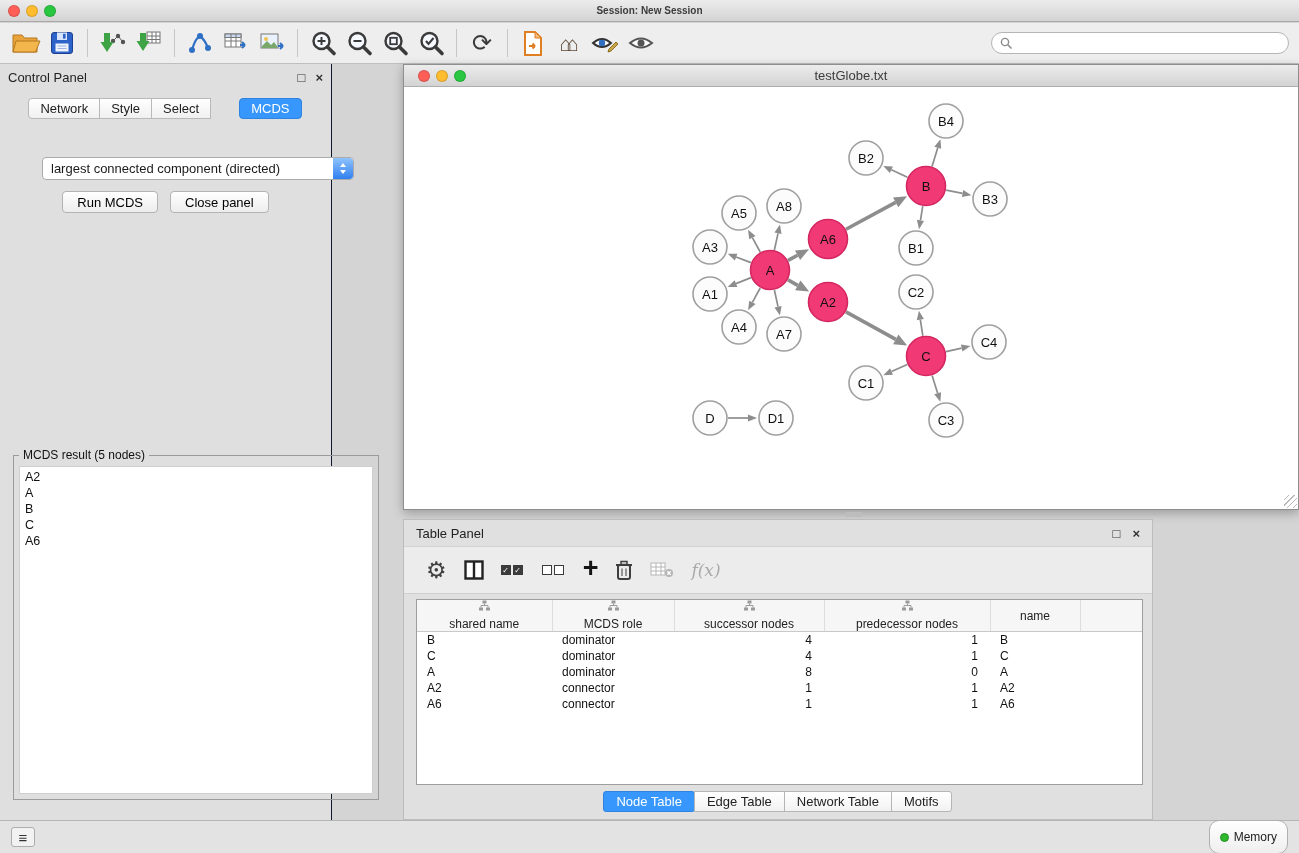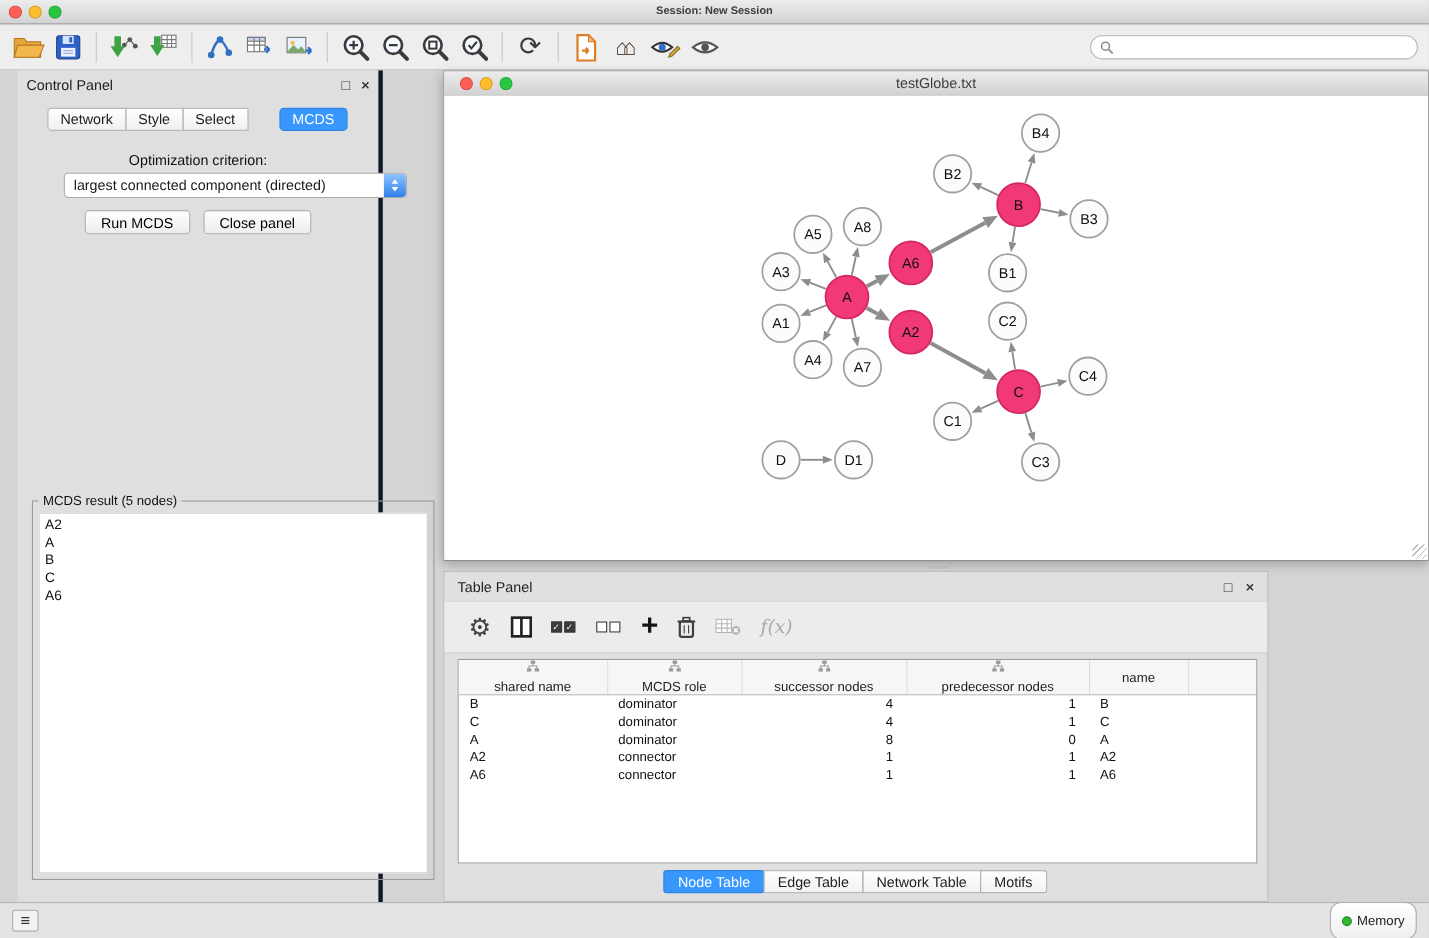--- a/index.html
+++ b/index.html
@@ -18,22 +18,22 @@
   .toolbar { position:absolute; left:0; top:23px; right:0; height:41px; background:#eeeeee;
     border-bottom:1px solid #bfbfbf; display:flex; align-items:center; padding-left:8px; }
   .tbtn { width:36px; height:36px; display:flex; align-items:center; justify-content:center; background:transparent; border:none; cursor:default; }
   .tdiv { width:1px; height:28px; background:#c6c6c6; margin:0 7px; }
   .glyph { font-size:24px; color:#3a3a3a; line-height:1; }
   .search-wrap { margin-left:auto; margin-right:10px; width:298px; height:22px; background:#fff;
     border:1px solid #b5b5b5; border-radius:11px; display:flex; align-items:center; padding:0 8px; }
   .search-wrap input { border:none; outline:none; flex:1; font-size:12px; font-family:"Liberation Sans",sans-serif; background:transparent; margin-left:5px; }
 
   
-  .control-panel { position:absolute; left:16px; top:64px; width:332px; bottom:33px;
-    background:#dfdfdf; border-right:4px solid #0f172a; }
+  .control-panel { position:absolute; left:0; top:64px; width:332px; bottom:33px;
+    background:#dfdfdf; border-right:1px solid #0f172a; }
   .panel-header { height:26px; display:flex; align-items:center; padding:0 8px; font-size:13px; color:#222; }
   .panel-header .ph-icons { margin-left:auto; display:flex; gap:10px; font-size:13px; color:#333; }
   .ph-ic { cursor:default; line-height:1; }
   .cp-tabs { display:flex; justify-content:center; margin-top:8px; }
   .cp-tab { padding:2px 11px; font-size:13px; background:linear-gradient(#ffffff,#f0f0f0);
     border:1px solid #b9b9b9; margin-left:-1px; color:#222; }
   .cp-tab:first-child { border-radius:4px 0 0 4px; }
   .cp-tab:last-child { border-radius:0 4px 4px 0; }
   .cp-tab.active { background:#3797fd; color:#fff; border-color:#2f83e2; border-radius:4px;margin-left:28px; }
   .opt-label { position:absolute; left:0; right:0; top:74px; text-align:center; font-size:13px; color:#111; }
@@ -256,21 +256,20 @@
       <span class="ph-ic">□</span>
       <span class="ph-ic" style="font-weight:bold">×</span>
     </span>
   </div>
   <div class="cp-tabs">
     <div class="cp-tab">Network</div>
     <div class="cp-tab">Style</div>
     <div class="cp-tab">Select</div>
     <div class="cp-tab active">MCDS</div>
   </div>
-  <div class="opt-label">Optimization criterion:</div>
   <div class="dropdown">
     <span class="value">largest connected component (directed)</span>
     <span class="stepper">
       <span class="arr-up"></span>
         <span class="arr-dn"></span>
     </span>
   </div>
   <div class="cp-buttons">
     <button class="cp-btn">Run MCDS</button>
     <button class="cp-btn">Close panel</button>

